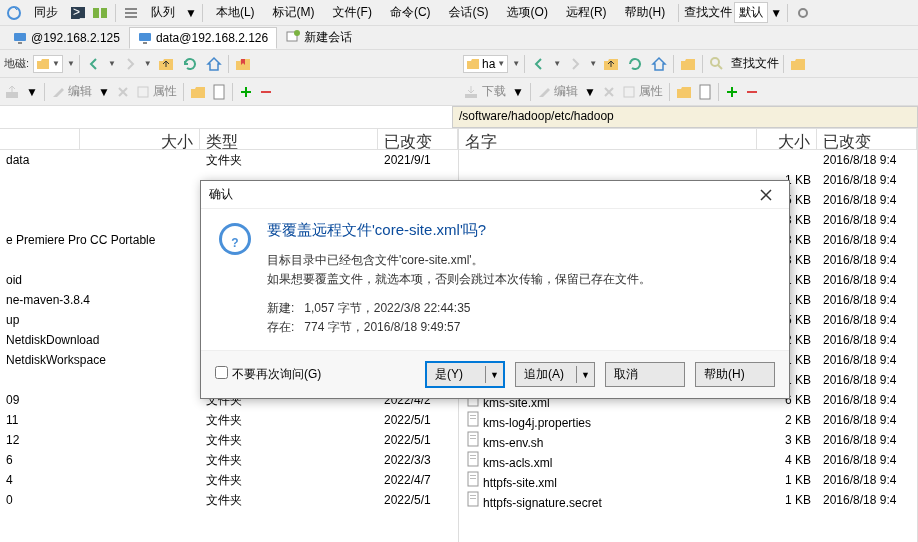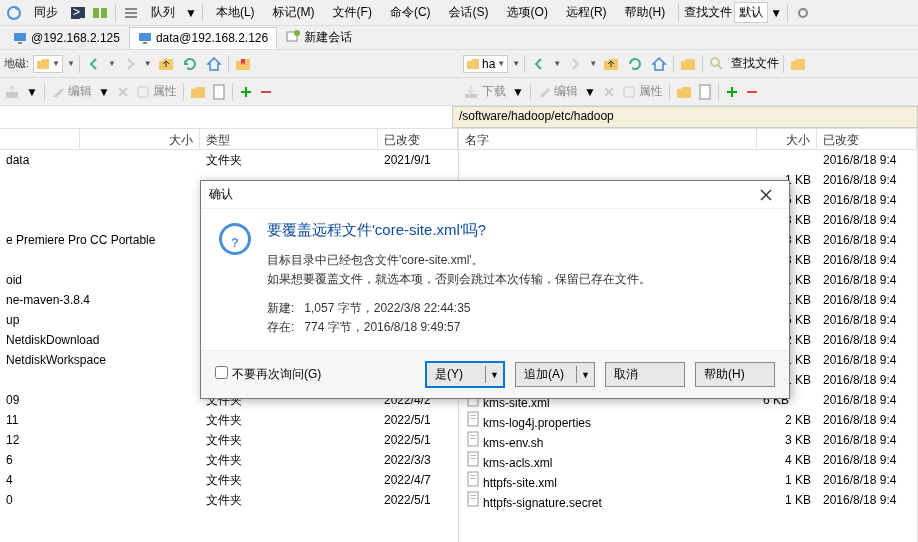--- a/index.html
+++ b/index.html
@@ -36,21 +36,21 @@
 
 
 .addrbar { height:22px; display:flex; }
 .addrbar .left { flex:1; }
 .addrbar .right { flex:1; background:#f5f0dc; border:1px solid #ccc; padding:2px 6px; font-size:12px; }
 
 
 .panes { display:flex; height:calc(100% - 128px); }
 .pane { flex:1; display:flex; flex-direction:column; border-right:1px solid #ddd; overflow:hidden; }
 .pane-header { height:22px; background:#fff; display:flex; border-bottom:1px solid #e0e0e0; border-top:1px solid #e0e0e0; }
-.pane-header .col { padding:3px 6px; border-right:1px solid #e0e0e0; font-size:12px; color:#333; white-space:nowrap; overflow:hidden; }
+.pane-header .col { padding:3px 6px; border-right:1px solid #e0e0e0; font-size:16px; color:#333; white-space:nowrap; overflow:hidden; }
 .pane-body { flex:1; overflow:auto; background:#fff; }
 .row { display:flex; height:20px; align-items:center; }
 .row .cell { padding:1px 6px; font-size:12px; white-space:nowrap; overflow:hidden; }
 .row .file-icon { width:16px; height:16px; display:inline-block; margin-right:2px; }
 .ico-folder { fill:#f5c869; }
 
 
 .dialog { position:absolute; left:200px; top:180px; width:590px; border:1px solid #777; background:#fff; box-shadow:2px 2px 10px rgba(0,0,0,0.3); z-index:10; }
 .dialog .titlebar { height:28px; background:#fff; display:flex; align-items:center; padding:0 8px; border-bottom:1px solid #eee; }
 .dialog .titlebar .title { flex:1; font-size:12px; }
@@ -537,21 +537,21 @@
             </svg>log4j.properties</div>
           <div class="cell" style="flex:0 0 60px;text-align:right">11 KB</div>
           <div class="cell" style="flex:0 0 100px">2016/8/18 9:4</div>
         </div>
         <div class="row">
           <div class="cell" style="flex:1"><svg class="file-icon" width="16" height="16">
               <rect x="3" y="1" width="10" height="14" fill="#fff" stroke="#999"></rect>
               <rect x="5" y="4" width="6" height="1" fill="#bbb"></rect>
               <rect x="5" y="7" width="6" height="1" fill="#bbb"></rect>
             </svg>kms-site.xml</div>
-          <div class="cell" style="flex:0 0 60px;text-align:left">6 KB</div>
+          <div class="cell" style="flex:0 0 60px;text-align:right">6 KB</div>
           <div class="cell" style="flex:0 0 100px">2016/8/18 9:4</div>
         </div>
         <div class="row">
           <div class="cell" style="flex:1"><svg class="file-icon" width="16" height="16">
               <rect x="3" y="1" width="10" height="14" fill="#fff" stroke="#999"></rect>
               <rect x="5" y="4" width="6" height="1" fill="#bbb"></rect>
               <rect x="5" y="7" width="6" height="1" fill="#bbb"></rect>
             </svg>kms-log4j.properties</div>
           <div class="cell" style="flex:0 0 60px;text-align:right">2 KB</div>
           <div class="cell" style="flex:0 0 100px">2016/8/18 9:4</div>

